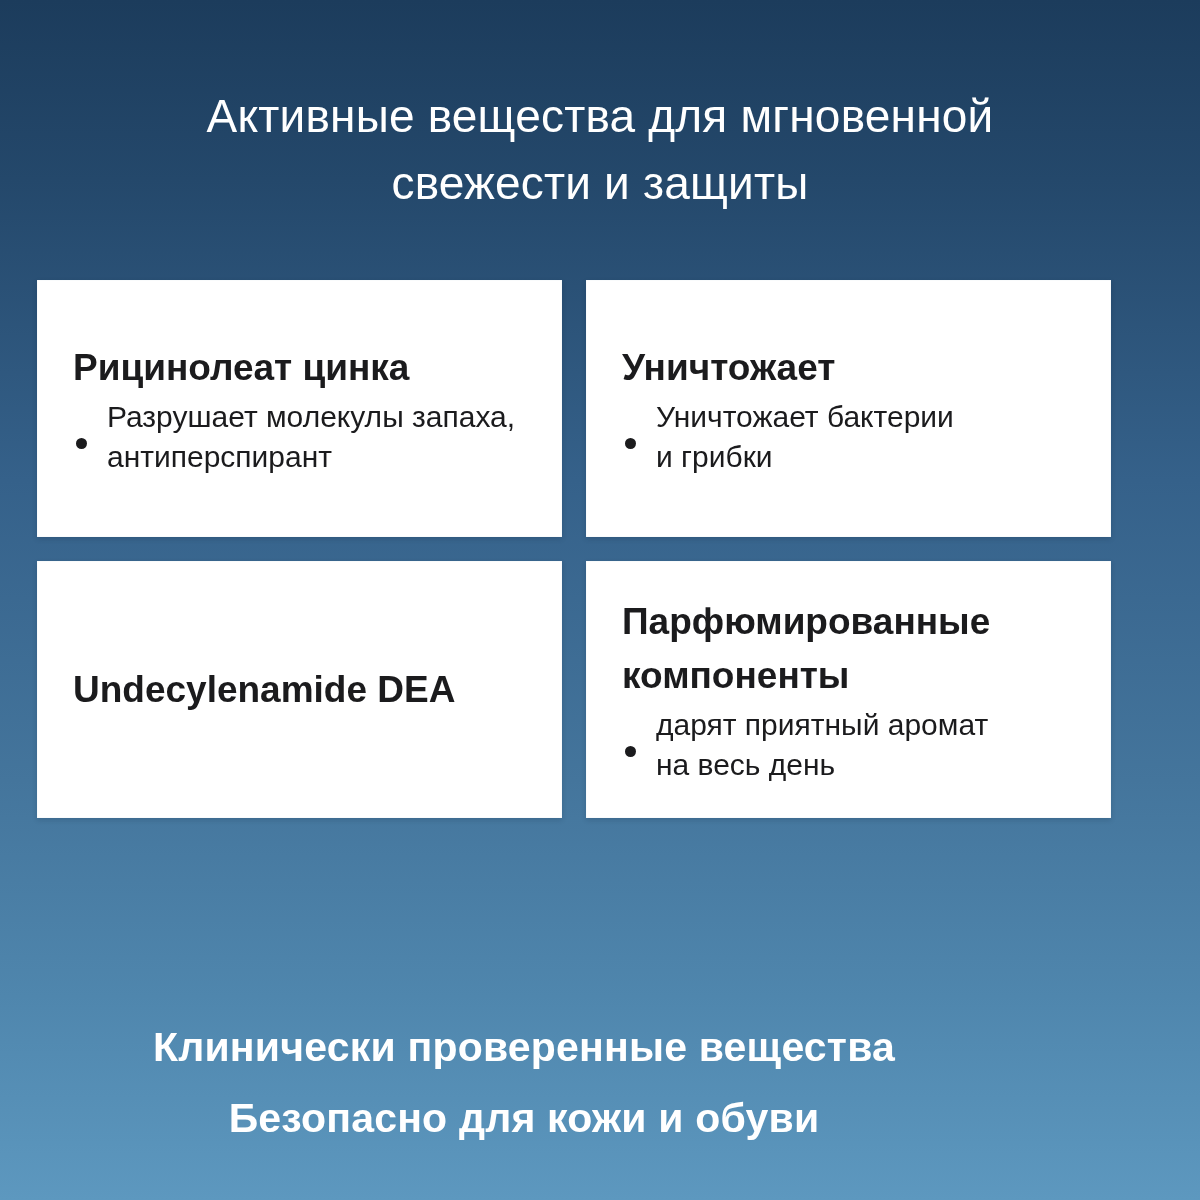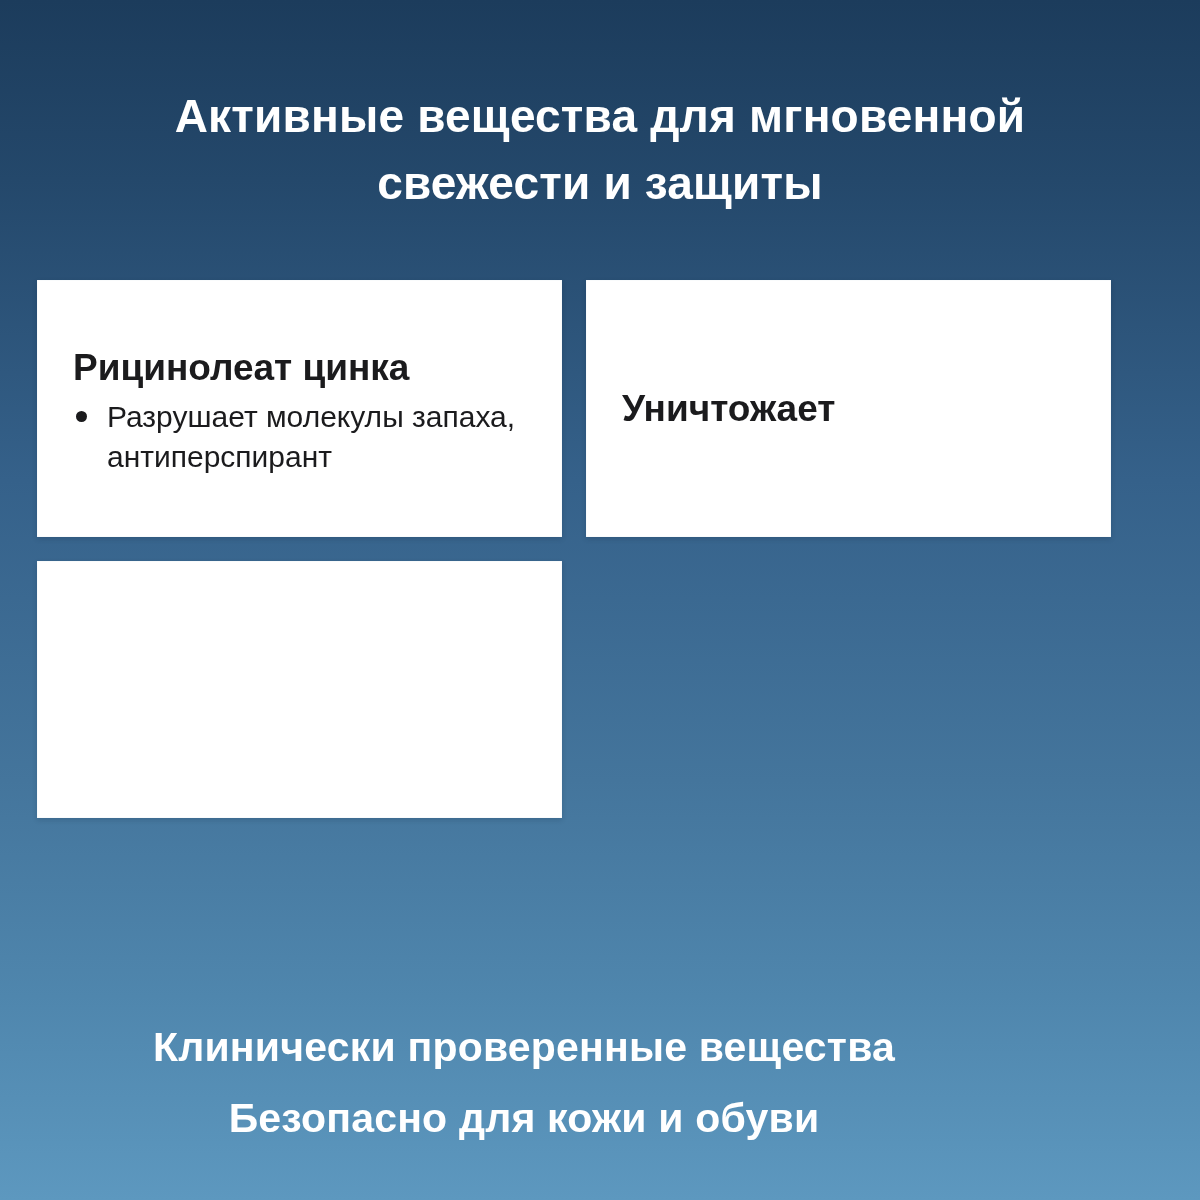--- a/index.html
+++ b/index.html
@@ -23,21 +23,21 @@
   }
   .page-title {
     position: absolute;
     top: 83px;
     left: 0;
     width: 1200px;
     text-align: center;
     color: #ffffff;
     font-size: 46px;
     line-height: 67px;
-    font-weight: 700;
+    font-weight: 400;
     letter-spacing: 0.2px;
     white-space: pre-line;
     margin: 0;
   }
   .cards-grid {
     position: absolute;
     left: 37px;
     top: 280px;
     width: 1126px;
     display: grid;
@@ -65,21 +65,21 @@
   .card-heading {
     margin: 0;
     color: #1b1b1d;
     font-size: 37px;
     line-height: 54px;
     font-weight: 700;
     white-space: pre-line;
   }
   .bullet-item {
     display: flex;
-    align-items: flex-start;
+    align-items: center;
     margin-top: 2px;
   }
   .bullet-dot {
     flex: none;
     width: 11px;
     height: 11px;
     border-radius: 50%;
     background: #1b1b1d;
     margin: 14px 0 0 3px;
   }
@@ -120,24 +120,39 @@
       <h2 class="card-heading">Рицинолеат цинка</h2>
       <div class="bullet-item">
         <span class="bullet-dot"></span>
         <span class="bullet-text">Разрушает молекулы запаха,
 антиперспирант</span>
       </div>
     </div>
 
     <div class="card">
       <h2 class="card-heading">Уничтожает</h2>
+      <div class="bullet-item">
+        <span class="bullet-dot"></span>
+        <span class="bullet-text">Уничтожает бактерии
+и грибки</span>
+      </div>
     </div>
 
     <div class="card">
+      <h2 class="card-heading">Undecylenamide DEA</h2>
     </div>
 
+    <div class="card">
+      <h2 class="card-heading">Парфюмированные
+компоненты</h2>
+      <div class="bullet-item">
+        <span class="bullet-dot"></span>
+        <span class="bullet-text">дарят приятный аромат
+на весь день</span>
+      </div>
+    </div>
 
   </div>
 
   <p class="footer-tagline">Клинически проверенные вещества
 Безопасно для кожи и обуви</p>
 
 </div>
 
 </body></html>

